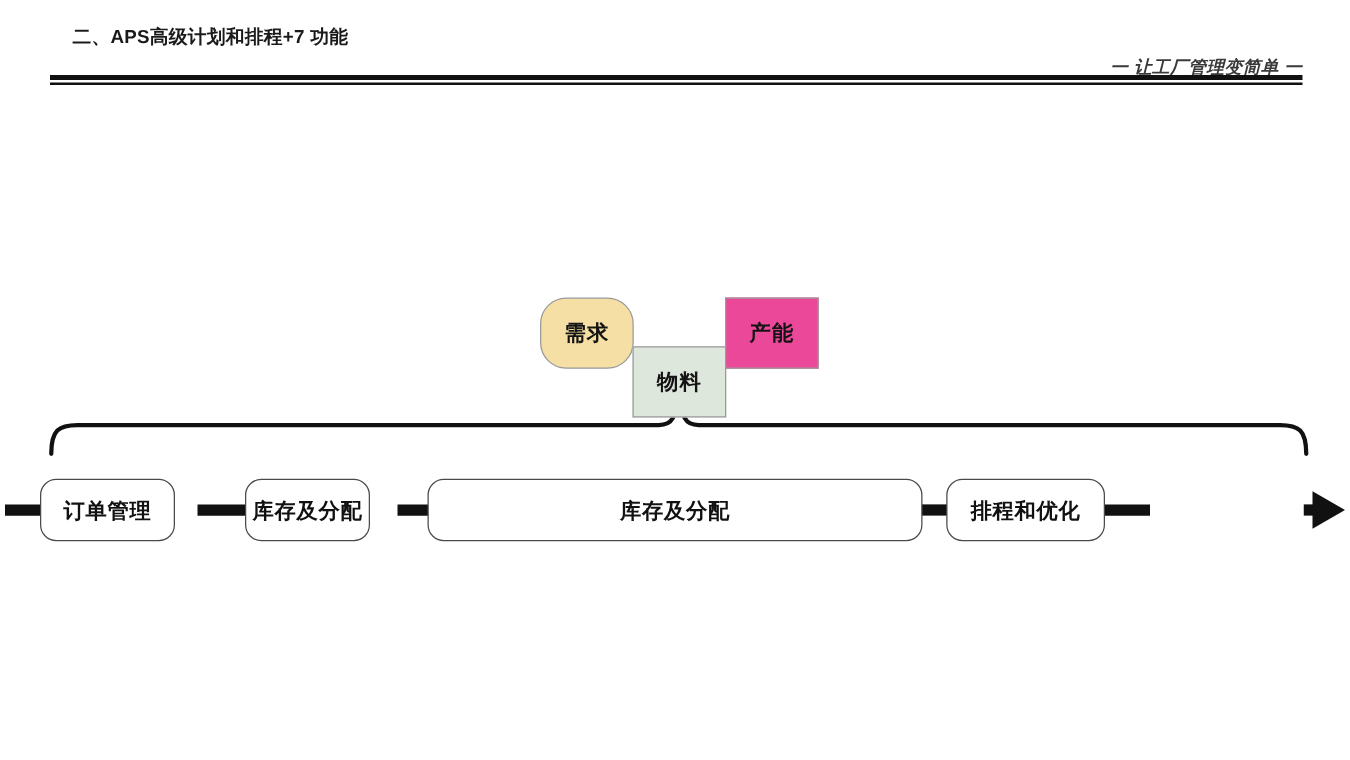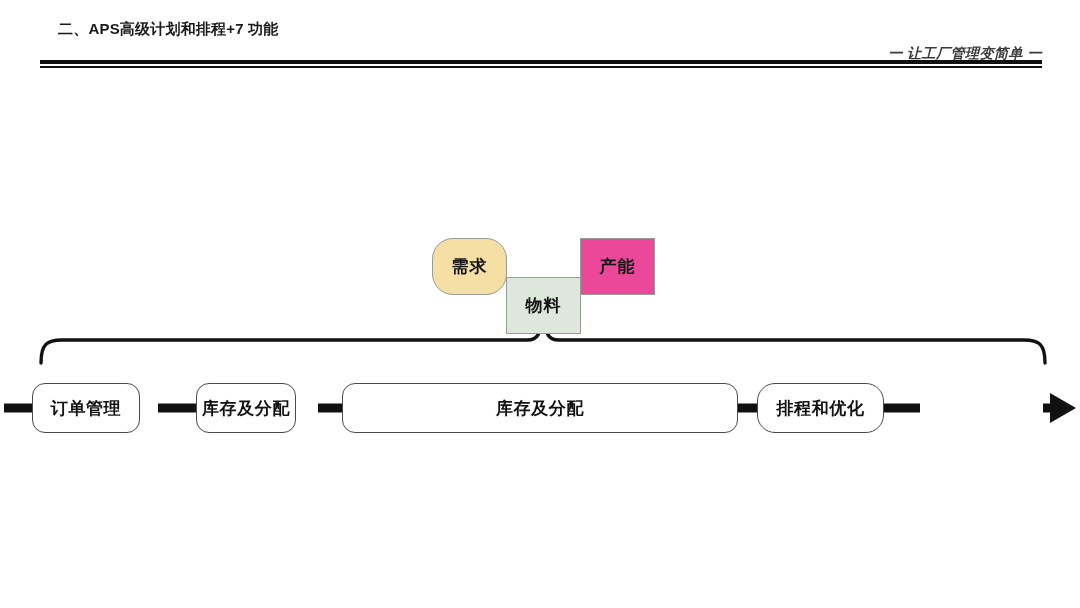--- a/index.html
+++ b/index.html
@@ -166,18 +166,18 @@
   </div>
 
   <div class="proc-box" style="left:196px; width:100px;">
     <span>库存及分配</span>
   </div>
 
   <div class="proc-box" style="left:342px; width:396px;">
     <span>库存及分配</span>
   </div>
 
-  <div class="proc-box" style="left:757px; width:127px;border-radius:18px;">
+  <div class="proc-box" style="left:757px; width:127px;">
     <span>排程和优化</span>
   </div>
 
 
 </div>
 
 </body></html>

